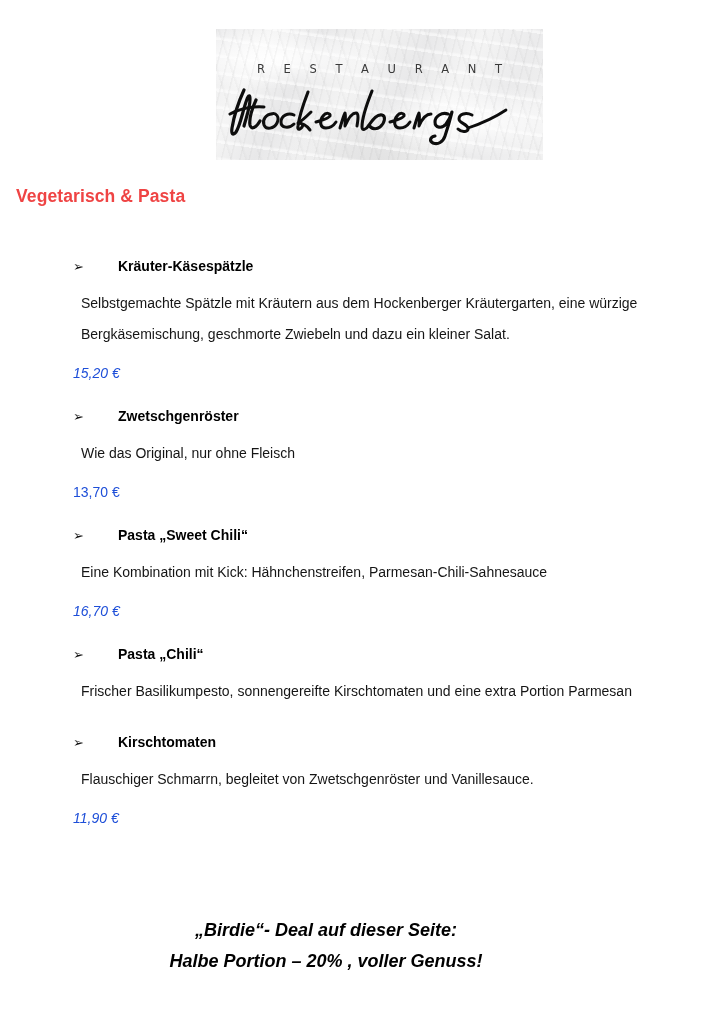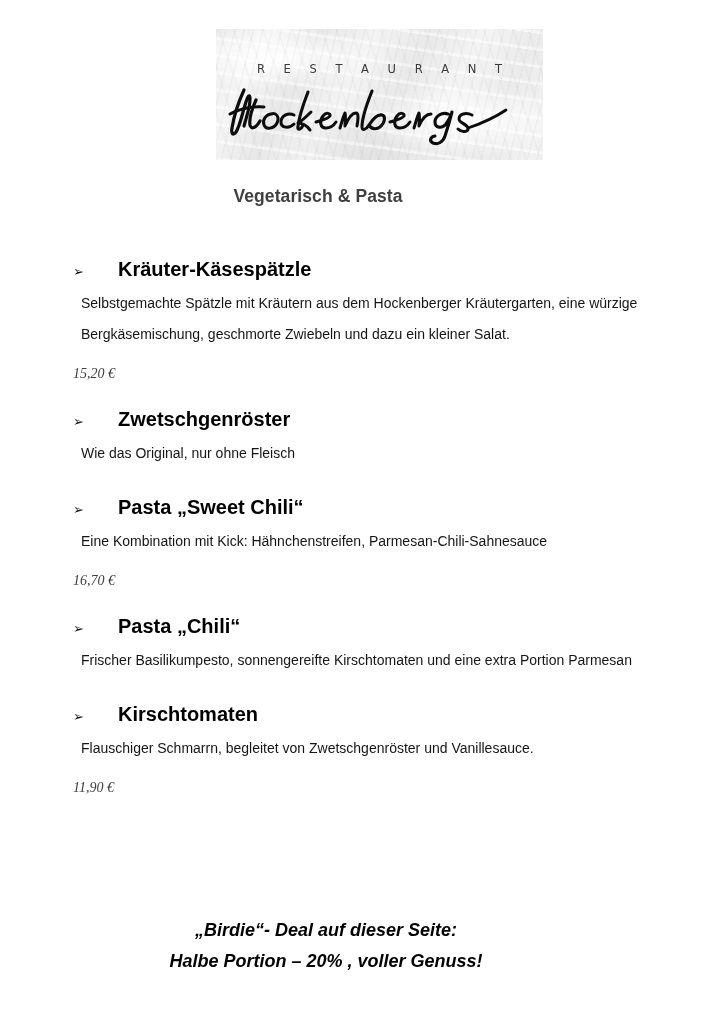--- a/index.html
+++ b/index.html
@@ -82,25 +82,24 @@
     height: 72px;
   }
   .logo-script svg { display: block; width: 100%; height: 100%; }
 
   
   .section-title {
     position: absolute;
     left: 16px;
     right: 0;
     top: 186px;
-    text-align: center;
     font-family: "Liberation Sans", sans-serif;
     font-size: 17.5px;
     font-weight: bold;
-    color: #404040;
+    color: #ef4444;
     letter-spacing: 0.1px;
   }
 
   
   .menu {
     position: absolute;
     left: 73px;
     top: 258px;
     width: 580px;
   }
@@ -115,38 +114,38 @@
   .bullet {
     width: 45px;
     flex: 0 0 45px;
     font-family: "DejaVu Sans", sans-serif;
     font-size: 13px;
     line-height: 1;
     color: #101010;
   }
   .item-name {
     font-family: "Liberation Sans", sans-serif;
-    font-size: 20px;
+    font-size: 14px;
     font-weight: bold;
     color: #000000;
     white-space: nowrap;
   }
   .item-desc {
     font-family: "Liberation Sans", sans-serif;
     font-size: 14px;
     font-weight: 400;
     color: #151515;
     line-height: 31px;
     margin: 8px;
     max-width: 578px;
   }
   .item-price {
-    font-family: Liberation Serif, serif;
+    font-family: Liberation Sans, sans-serif;
     font-size: 14px;
-    color: #404040;
+    color: #1d4ed8;
     line-height: 31px;
   }
   .item-price.italic { font-style: italic; }
   .item-price.upright { font-style: normal; }
 
   .gap-after { height: 19px; }
 
   
   .deal {
     position: absolute;
@@ -219,20 +218,21 @@
       <div class="item-price italic">15,20 €</div>
     </div>
     <div class="gap-after"></div>
 
     <div class="menu-item">
       <div class="item-head">
         <span class="bullet">➢</span>
         <span class="item-name">Zwetschgenröster</span>
       </div>
       <p class="item-desc">Wie das Original, nur ohne Fleisch</p>
+      <div class="item-price upright">13,70 €</div>
     </div>
     <div class="gap-after"></div>
 
     <div class="menu-item">
       <div class="item-head">
         <span class="bullet">➢</span>
         <span class="item-name">Pasta „Sweet Chili“</span>
       </div>
       <p class="item-desc">Eine Kombination mit Kick: Hähnchenstreifen, Parmesan-Chili-Sahnesauce</p>
       <div class="item-price italic">16,70 €</div>

